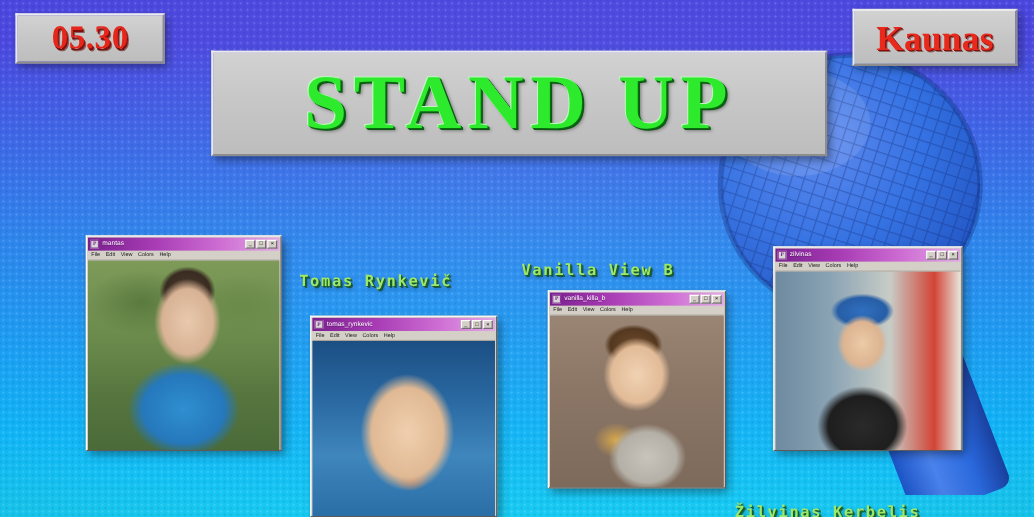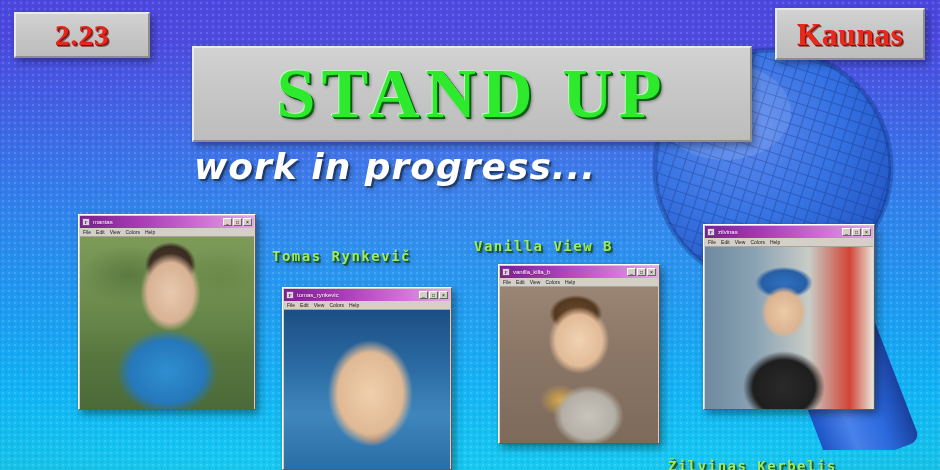--- a/index.html
+++ b/index.html
@@ -259,32 +259,31 @@
     <g clip-path="url(#cHead)">
       <rect x="20" y="10" width="290" height="290" fill="url(#pMesh)"></rect>
       <ellipse cx="110" cy="92" rx="66" ry="48" fill="rgba(255,255,255,.10)"></ellipse>
     </g>
     <circle cx="158" cy="148" r="118" fill="none" stroke="rgba(10,40,120,.35)" stroke-width="5"></circle>
   </svg>
 
   <div id="vignette"></div>
 
   <div class="plaque" id="date-plaque">
-    <span class="date-text">2.23</span>
+    <span class="date-text">05.30</span>
   </div>
 
   <div class="plaque" id="city-plaque">
     <span class="city-text">Kaunas</span>
   </div>
 
   <div class="plaque" id="title-plaque">
     <span class="title-text">STAND  UP</span>
   </div>
 
-  <div id="subtitle">work in progress...</div>
 
   <div class="win" id="win-mantas">
     <div class="titlebar">
       <span class="tb-ico">P</span>
       <span class="tb-title">mantas</span>
       <span class="tb-btns">
         <span class="tb-btn">_</span>
         <span class="tb-btn">□</span>
         <span class="tb-btn">×</span>
       </span>

